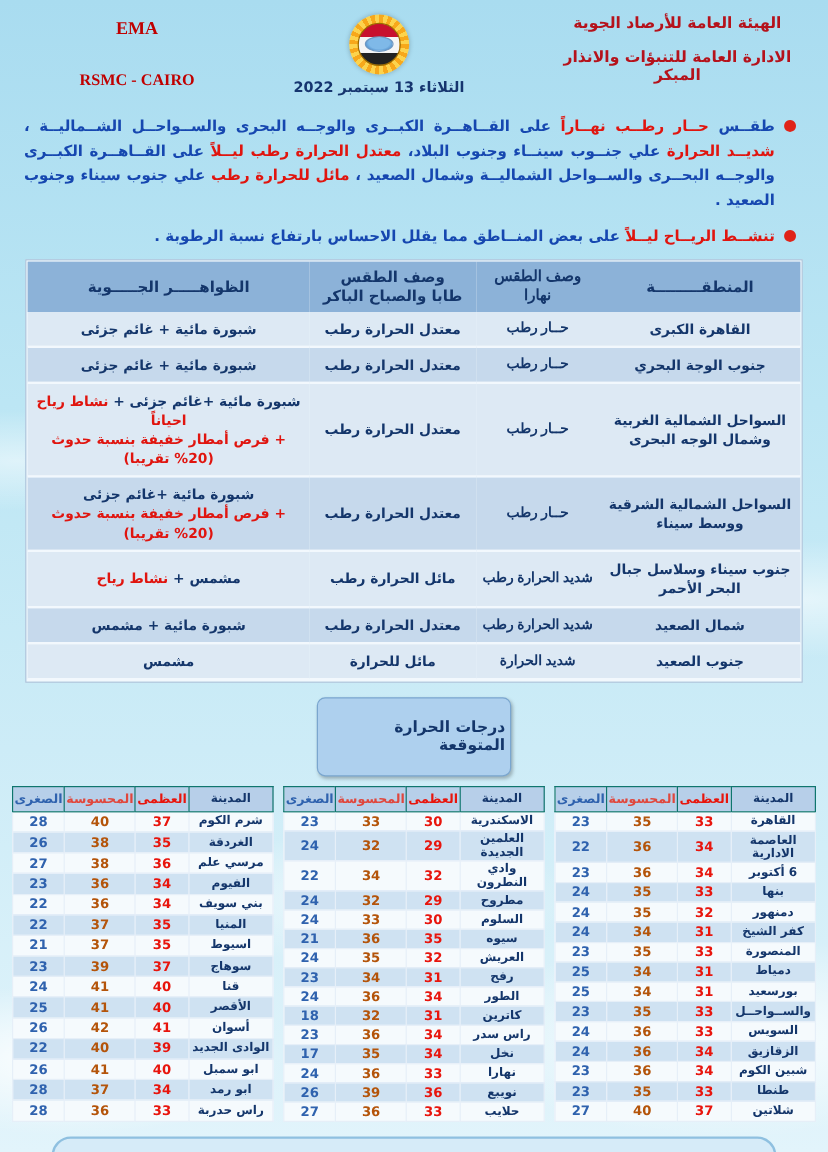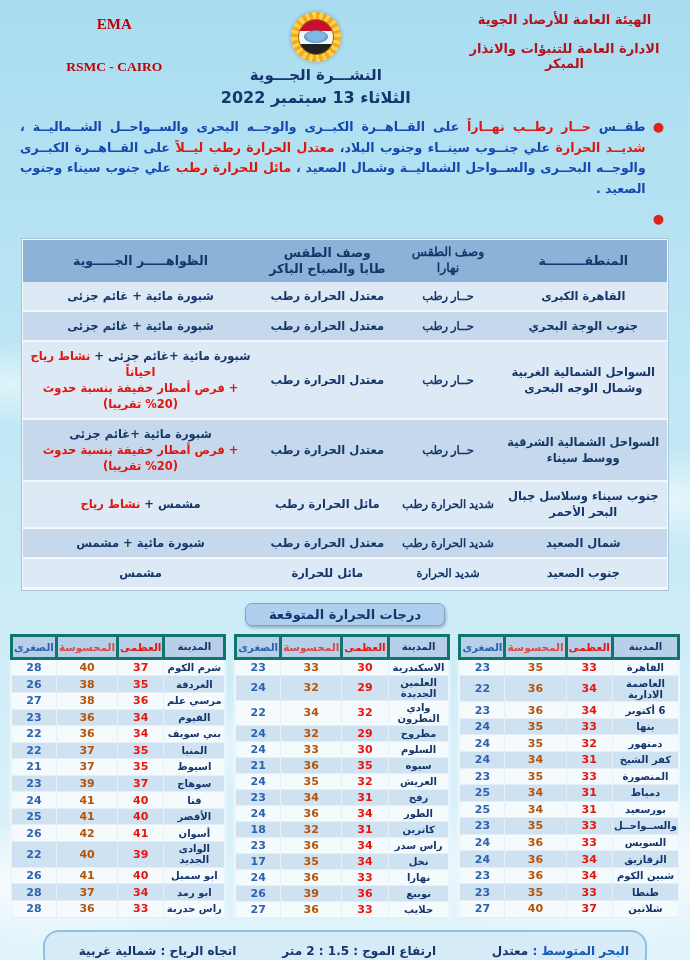--- a/index.html
+++ b/index.html
@@ -28,50 +28,50 @@
           background: repeating-conic-gradient(#f7a81b 0deg 9deg, #fcd34d 9deg 18deg);
           box-shadow:0 0 4px rgba(0,0,0,.25); }
   .logo .inner { position:absolute; inset:7px; border-radius:50%; overflow:hidden;
           background: linear-gradient(180deg,#c8102e 0 32%,#f5f5f5 32% 72%,#222 72% 100%);
           border:1px solid #9a6a00; }
   .logo .globe { position:absolute; left:50%; top:50%; width:24px; height:13px;
           transform:translate(-50%,-52%); border-radius:50%;
           background: radial-gradient(ellipse at 50% 40%, #7fb9e8 0 55%, #2a6fb5 100%);
           border:1px solid #6d97c2; }
   .b-title { color:#16356f; font-weight:bold; font-size:15px; margin-top:2px; }
-  .b-date  { color:#16356f; font-weight:bold; font-size:16px; margin-top:4px; }
+  .b-date  { color:#16356f; font-weight:bold; font-size:12px; margin-top:4px; }
   
   .bullets { margin:10px 26px 4px 20px; }
   .bullet { display:flex; gap:7px; margin-bottom:9px; font-size:12.5px; font-weight:bold;
             color:#1647b0; line-height:1.65; text-align:justify; }
   .bullet .dot { color:#e02318; font-size:13px; line-height:1.6; }
   .red { color:#e0150f; }
   
   .wtable-wrap { margin:6px 21px 0 21px; border:1px solid #a9c3da; background:#f2f8fd; padding:1px; }
   table.wtable { width:100%; border-collapse:collapse; }
   .wtable th { background:#8cb2d8; color:#14366b; font-size:12.5px; font-weight:bold;
                padding:5px 3px; line-height:1.25; }
   .wtable td { text-align:center; color:#14366b; font-size:11.5px; font-weight:bold;
                padding:6px 4px; line-height:1.4; border-bottom:2px solid #f2f8fd; }
   .wtable tbody tr:nth-child(odd)  { background:#dde9f4; }
   .wtable tbody tr:nth-child(even) { background:#c6d9ec; }
   .wtable .c-region { width:26%;text-align:center; }
   .wtable .c-day    { width:16%;font-family:Liberation Serif, serif; }
   .wtable .c-night  { width:21.5%; }
   .wtable .c-phen   { width:36.5%; }
   
-  .temps-title { width:200px; margin:12px auto 8px auto; background:#aed0ee;
-                 border:1px solid #7aa6cf; border-radius:7px; text-align:center;
-                 color:#14366b; font-weight:bold; font-size:13px; padding:3px 4px;
+  .temps-title { width:162px; margin:12px auto 8px auto; background:#aed0ee;
+                 border:1px solid #7aa6cf; border-radius:7px; text-align:right;
+                 color:#14366b; font-weight:bold; font-size:13px; padding:17px 4px;
                  box-shadow:1px 2px 3px rgba(0,0,0,.25); }
   .temps { display:flex; justify-content:center; gap:8px; margin:0 10px; }
   table.temps-tbl { width:218px; border-collapse:collapse; background:#f5fafd;
                     border:1px solid #8fb3d6; }
   .temps-tbl th { background:#b7cfe9; color:#14366b; font-size:10.5px; font-weight:bold;
-                  padding:4px 1px; border:3px solid #0f766e; }
+                  padding:4px 1px; border:1px solid #0f766e; }
   .temps-tbl th.c-feel { color:#e0473d; }
   .temps-tbl td { text-align:center; font-weight:bold; padding:1px; border:1px solid #e6eff8;
                   font-size:11px; height:16px; }
   .temps-tbl tbody tr:nth-child(even) { background:#cfe2f2; }
   .temps-tbl .c-city { width:40%; color:#14366b; font-size:10px; }
   .temps-tbl .c-max  { width:20%; color:#e8150d; }
   .temps-tbl .c-feel { width:20%; color:#b4540a; }
   .temps-tbl .c-min  { width:20%; color:#2f62ae; }
   
   .sea { width:604px; margin:12px auto 0 auto; background:#d6ebf8; border:2px solid #8fc0e0;
@@ -90,36 +90,36 @@
   <div class="h-right">
     <div>الهيئة العامة للأرصاد الجوية</div>
     <div>الادارة العامة للتنبؤات والانذار المبكر</div>
   </div>
   <div class="h-center">
     <div class="logo">
       <div class="inner">
         <div class="globe"></div>
       </div>
     </div>
-    <div class="b-title">النشـــرة الجـــوية</div>
     <div class="b-date">الثلاثاء 13 سبتمبر 2022</div>
   </div>
   <div class="h-left">
     <div class="ema">EMA</div>
     <div class="rsmc">RSMC - CAIRO</div>
   </div>
 </div>
 
 <div class="bullets">
   <div class="bullet">
     <span class="dot">●</span>
     <span><span>طقــس </span><span class="red">حــار رطــب نهــاراً </span><span>على القــاهــرة الكبــرى والوجــه البحرى والســواحــل الشــماليــة ، </span><span class="red">شديــد الحرارة </span><span>علي جنــوب سينــاء وجنوب البلاد، </span><span class="red">معتدل الحرارة رطب ليــلاً </span><span>على القــاهــرة الكبــرى والوجــه البحــرى والســواحل الشماليــة وشمال الصعيد ، </span><span class="red">مائل للحرارة رطب </span><span>علي جنوب سيناء وجنوب الصعيد .</span></span>
   </div>
   <div class="bullet">
     <span class="dot">●</span>
+    <span><span class="red">تنشــط الريــاح ليــلاً </span><span>على بعض المنــاطق مما يقلل الاحساس بارتفاع نسبة الرطوبة .</span></span>
   </div>
 </div>
 
 <div class="wtable-wrap">
   <table class="wtable" dir="rtl">
     <thead>
       <tr>
         <th class="c-region">المنطقـــــــــة</th>
         <th class="c-day">وصف الطقس نهارا</th>
         <th class="c-night">

